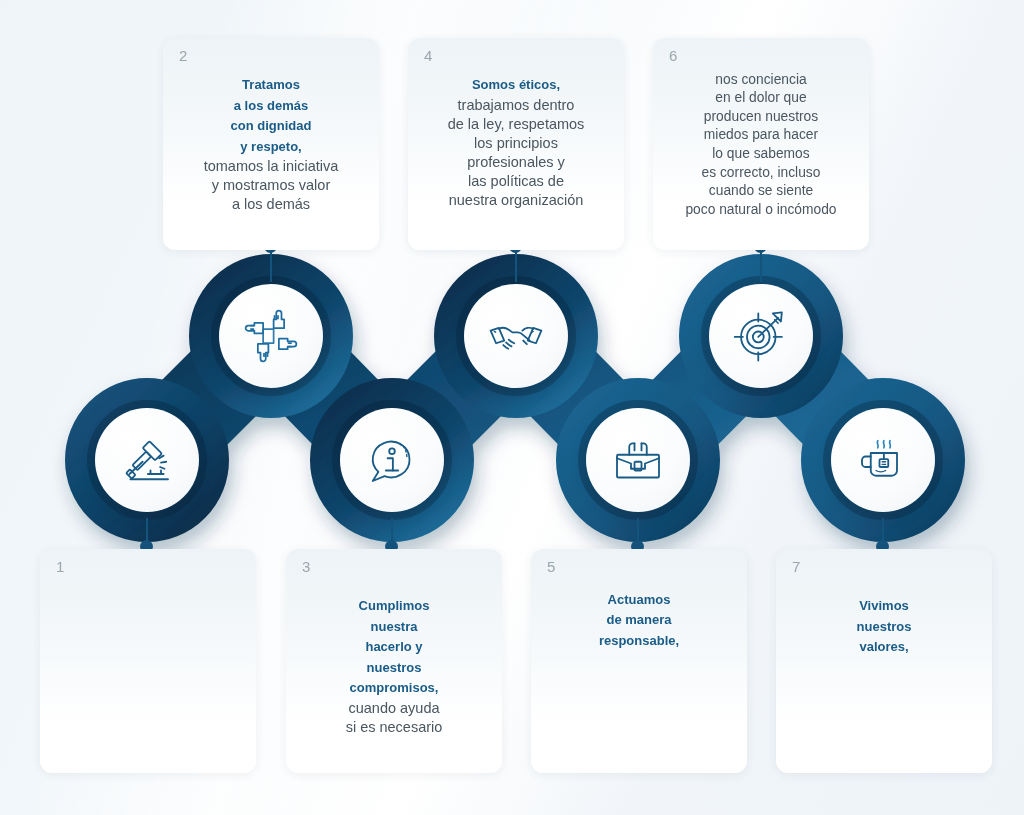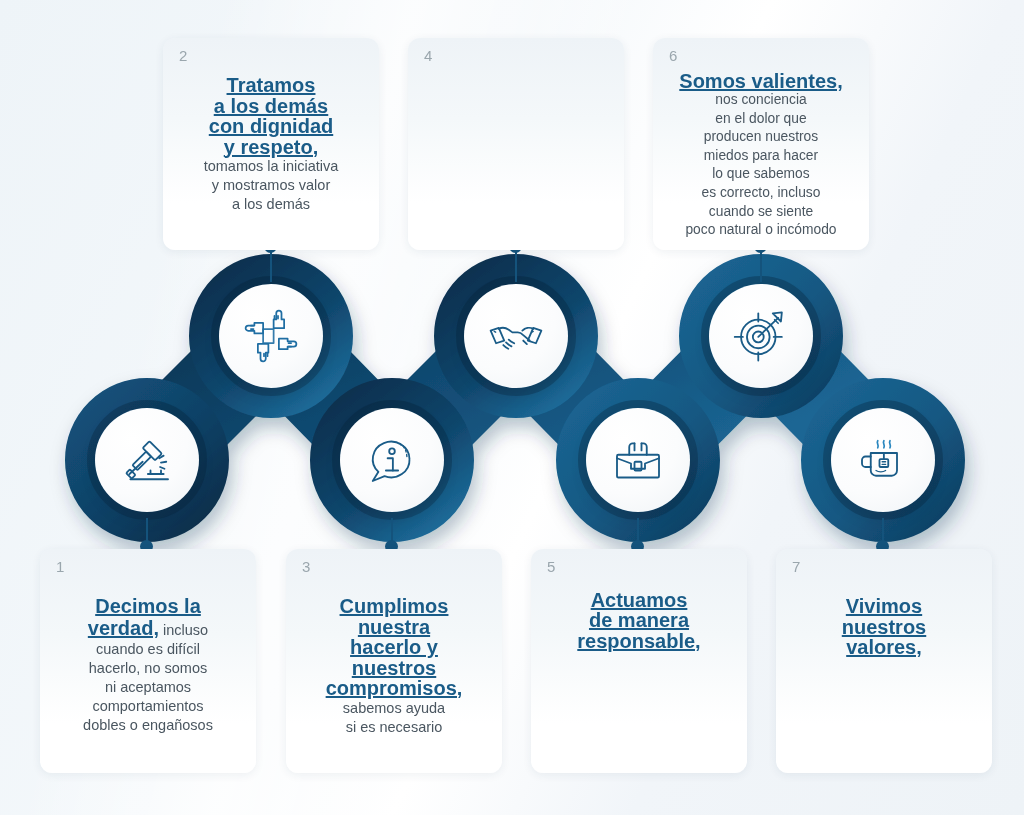--- a/index.html
+++ b/index.html
@@ -41,24 +41,23 @@
     text-align:center;
     color:#4a5660;
     font-size:14.5px;
     line-height:19px;
     white-space:pre-line;
   }
   .card-title{
     display:block;
     color:#1a5c88;
     font-weight:bold;
-    font-size:20px;
+    font-size:13px;
     line-height:20.5px;
     white-space:pre-line;
-    text-decoration:underline;
   }
   .card-title.inline{display:inline;}
   .card.top .card-body{padding-top:4px;}
   .card.bot .card-body{padding-top:14px;}
 
   
   .stem{position:absolute;width:2px;background:#14537c;}
   .stem-dot{position:absolute;width:13px;height:13px;border-radius:50%;background:#14537c;}
 
   
@@ -263,57 +262,56 @@
 a los demás
 con dignidad
 y respeto,</span><span>tomamos la iniciativa
 y mostramos valor
 a los demás</span>
     </div>
   </div>
 
   <div class="card top" style="left:408px;top:38px;width:216px;height:212px;">
     <div class="card-num">4</div>
+    <div class="card-body">
+      <span class="card-title">Somos éticos,</span><span>trabajamos dentro
+de la ley, respetamos
+los principios
+profesionales y
+las políticas de
+nuestra organización</span>
+    </div>
   </div>
 
   <div class="card top" style="left:653px;top:38px;width:216px;height:212px;padding-top:10px;">
     <div class="card-num">6</div>
     <div class="card-body" style="font-size:13.8px;line-height:18.6px;">
-      <span class="card-title">Somos valientes,</span><span>nos conciencia
+      <span>nos conciencia
 en el dolor que
 producen nuestros
 miedos para hacer
 lo que sabemos
 es correcto, incluso
 cuando se siente
 poco natural o incómodo</span>
     </div>
   </div>
 
   <div class="card bot" style="left:40px;top:549px;width:216px;height:224px;">
     <div class="card-num">1</div>
-    <div class="card-body">
-      <span class="card-title inline">Decimos la
-verdad,</span><span> incluso
-cuando es difícil
-hacerlo, no somos
-ni aceptamos
-comportamientos
-dobles o engañosos</span>
-    </div>
   </div>
 
   <div class="card bot" style="left:286px;top:549px;width:216px;height:224px;">
     <div class="card-num">3</div>
     <div class="card-body">
       <span class="card-title">Cumplimos
 nuestra
 hacerlo y
 nuestros
-compromisos,</span><span>sabemos ayuda
+compromisos,</span><span>cuando ayuda
 si es necesario</span>
     </div>
   </div>
 
   <div class="card bot" style="left:531px;top:549px;width:216px;height:224px;padding-top:8px;">
     <div class="card-num">5</div>
     <div class="card-body" style="font-size:13.8px;line-height:18.6px;text-align:center;">
       <span class="card-title">Actuamos
 de manera
 responsable,</span>

